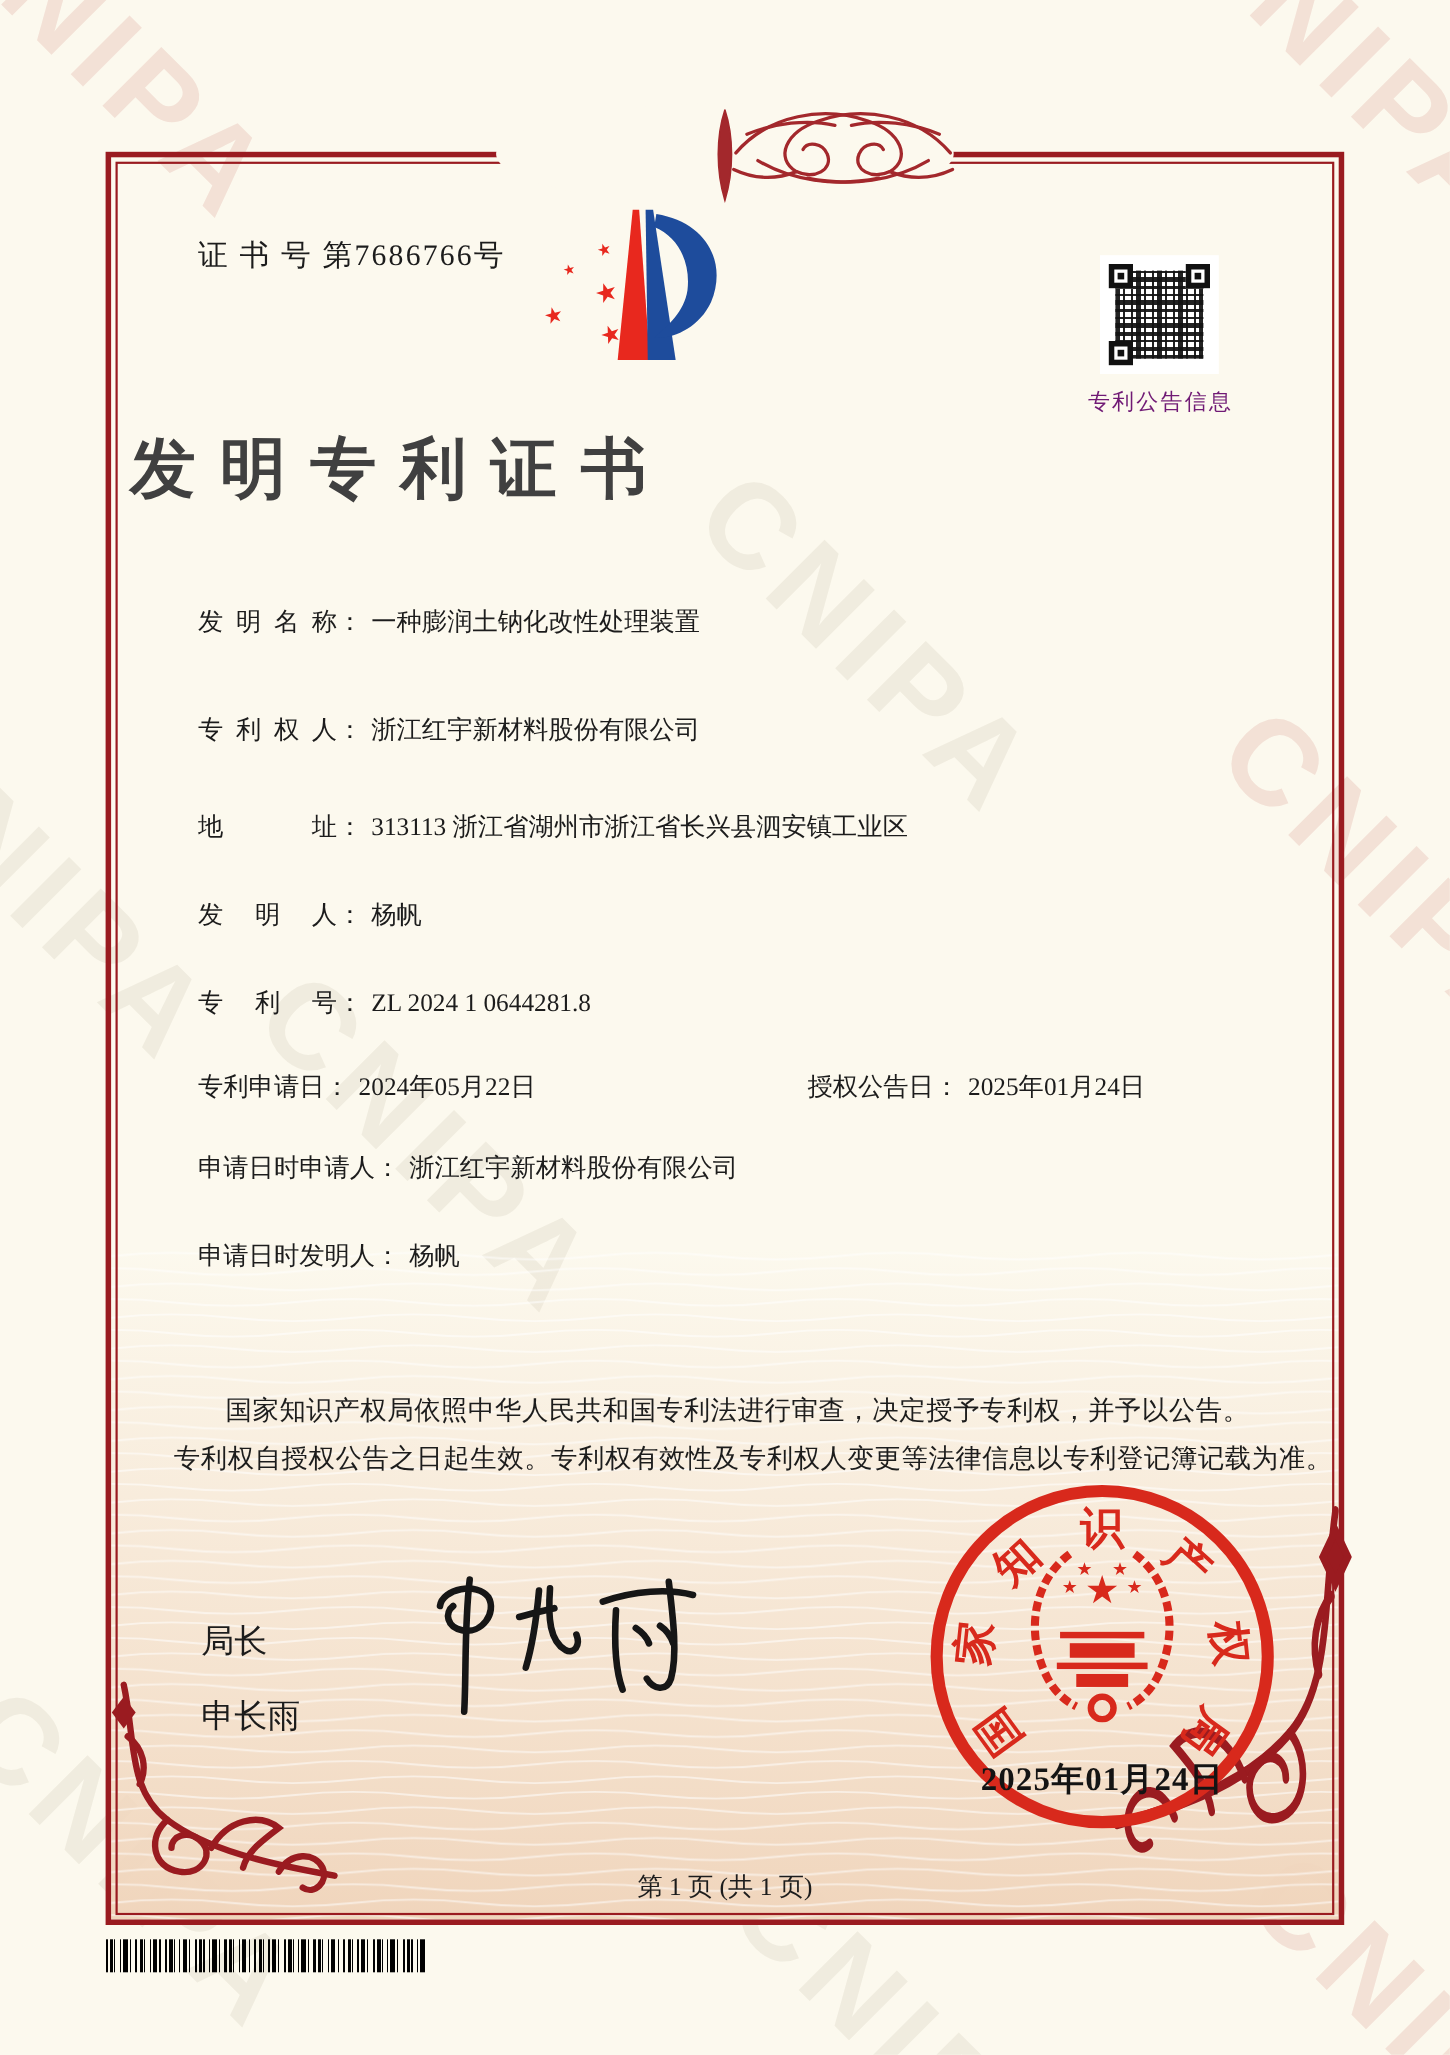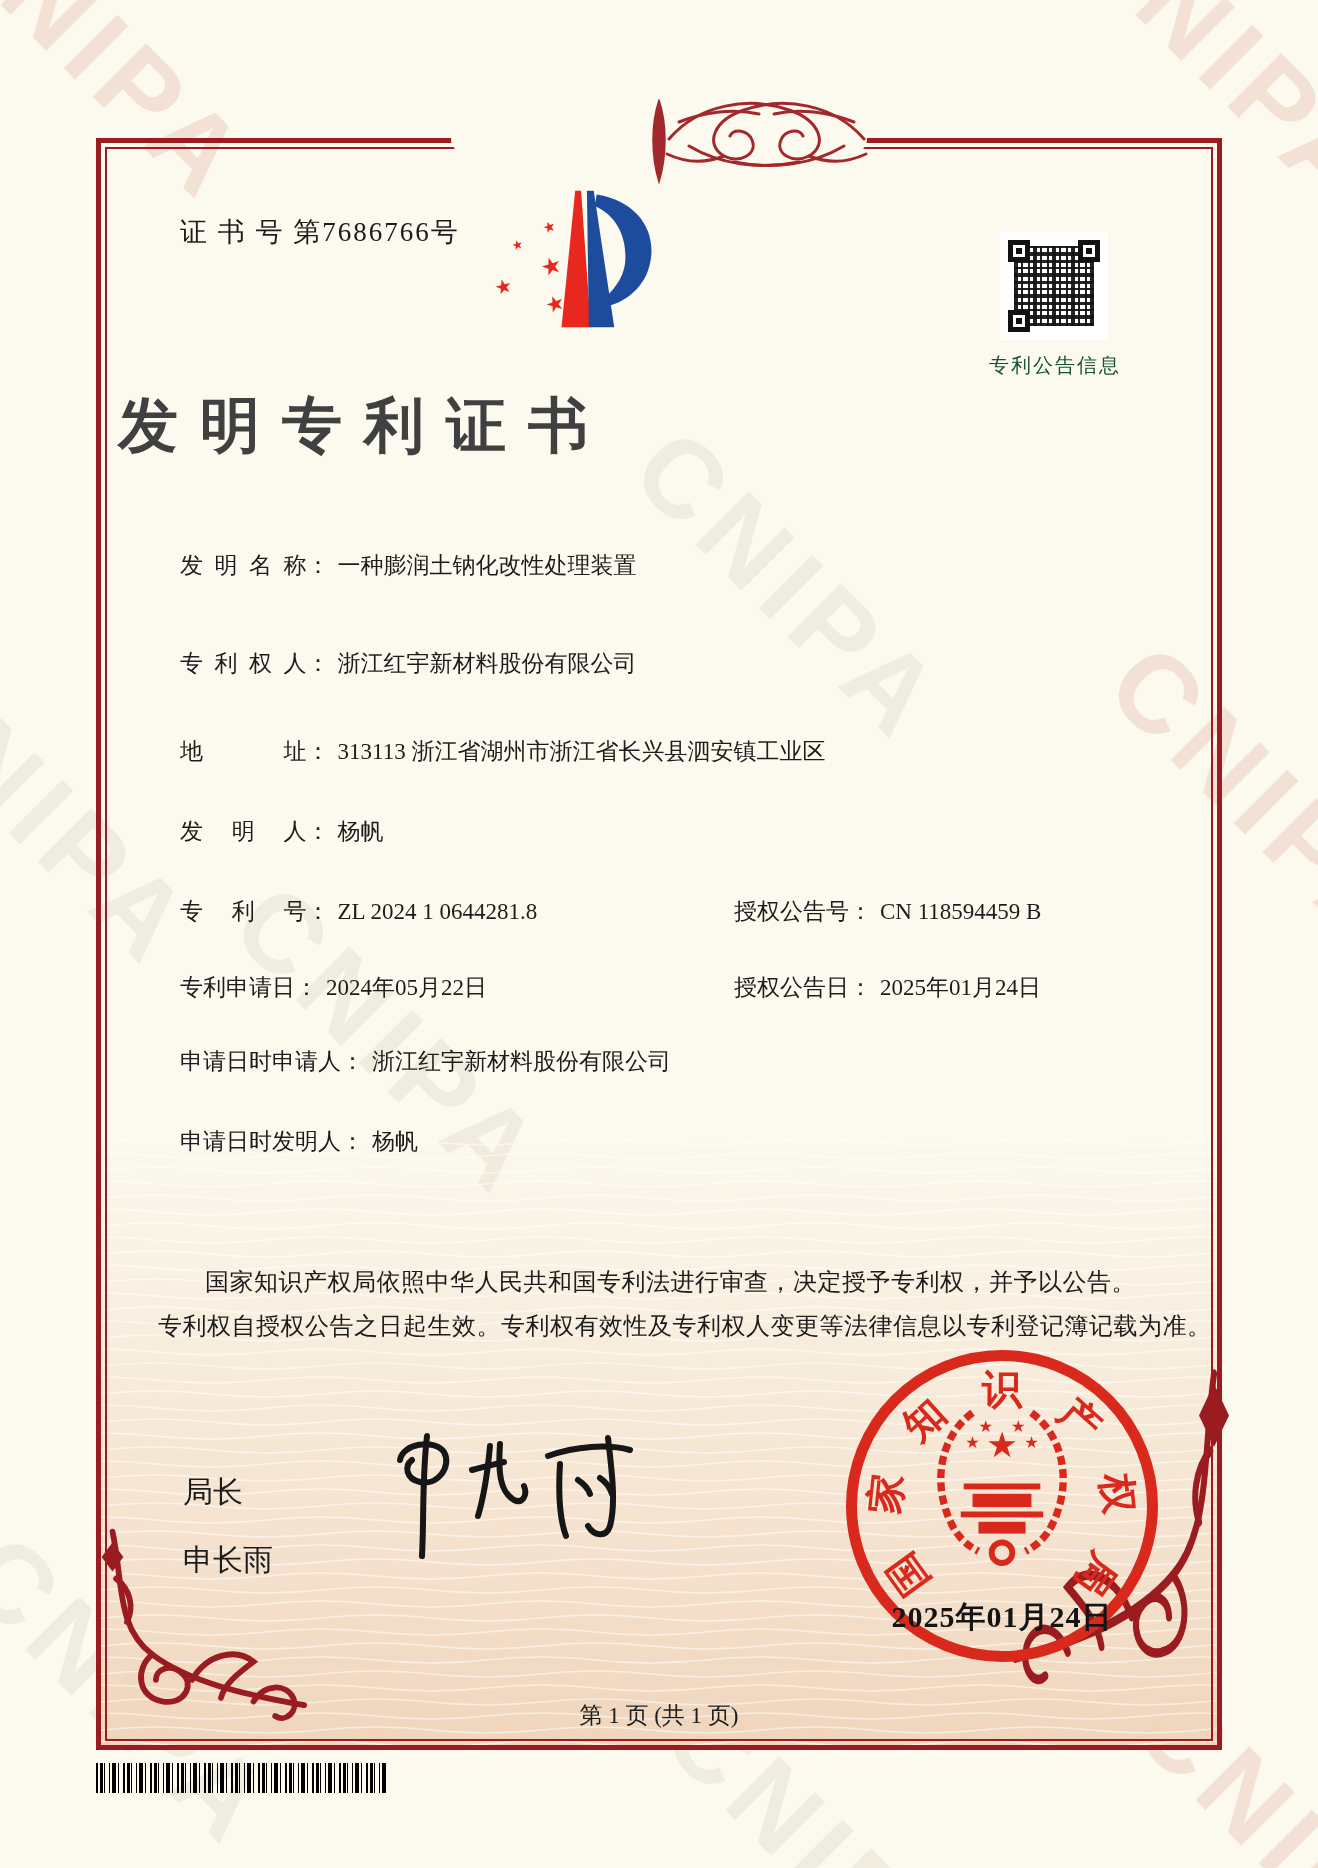--- a/index.html
+++ b/index.html
@@ -42,21 +42,21 @@
   .qr-noise{
     position:absolute;inset:8px;
     background:
       repeating-linear-gradient(90deg,#111 0 4px,transparent 4px 7px,#111 7px 9px,transparent 9px 14px,#111 14px 16px,transparent 16px 19px),
       repeating-linear-gradient(0deg,#111 0 3px,transparent 3px 7px,#111 7px 11px,transparent 11px 15px,#111 15px 17px,transparent 17px 21px);
     background-blend-mode:multiply;opacity:.92;
   }
   .qr .f{position:absolute;width:22px;height:22px;border:5px solid #111;background:#fff;box-sizing:border-box;}
   .qr .f::after{content:"";position:absolute;left:3px;top:3px;width:6px;height:6px;background:#111;}
   .qr .f.tl{left:2px;top:2px;} .qr .f.tr{right:2px;top:2px;} .qr .f.bl{left:2px;bottom:2px;}
-  #qr-label{left:980px;top:352px;width:150px;text-align:center;font-size:20px;letter-spacing:2px;color:#14532d;z-index:5;}
+  #qr-label{left:980px;top:352px;width:150px;text-align:center;font-size:20px;letter-spacing:2px;color:#701a75;z-index:5;}
   #page-title{
     left:96px;top:386px;width:1260px;z-index:5;
     font-size:60px;font-weight:700;letter-spacing:22px;text-indent:22px;color:#404040;
   }
   
   .row{left:180px;font-size:23px;z-index:5;white-space:nowrap;}
   .lbl{white-space:pre;}
   .val{margin-left:8px;}
   #row-name{top:550px;} #row-patentee{top:648px;} #row-address{top:736px;}
   #row-inventor{top:816px;} #row-patno{top:896px;} #row-filing{top:972px;}
@@ -203,23 +203,20 @@
     <span class="lbl">专  利  权  人：</span><span class="val">浙江红宇新材料股份有限公司</span>
   </div>
   <div id="row-address" class="row abs">
     <span class="lbl">地              址：</span><span class="val">313113 浙江省湖州市浙江省长兴县泗安镇工业区</span>
   </div>
   <div id="row-inventor" class="row abs">
     <span class="lbl">发     明     人：</span><span class="val">杨帆</span>
   </div>
   <div id="row-patno" class="row abs">
     <span class="lbl">专     利     号：</span><span class="val">ZL 2024 1 0644281.8</span>
-    <span class="col-r">
-      <span class="lbl">授权公告号：</span><span class="val">CN 118594459 B</span>
-    </span>
   </div>
   <div id="row-filing" class="row abs">
     <span class="lbl">专利申请日：</span><span class="val">2024年05月22日</span>
     <span class="col-r">
       <span class="lbl">授权公告日：</span><span class="val">2025年01月24日</span>
     </span>
   </div>
   <div id="row-appl" class="row abs">
     <span class="lbl">申请日时申请人：</span><span class="val">浙江红宇新材料股份有限公司</span>
   </div>

